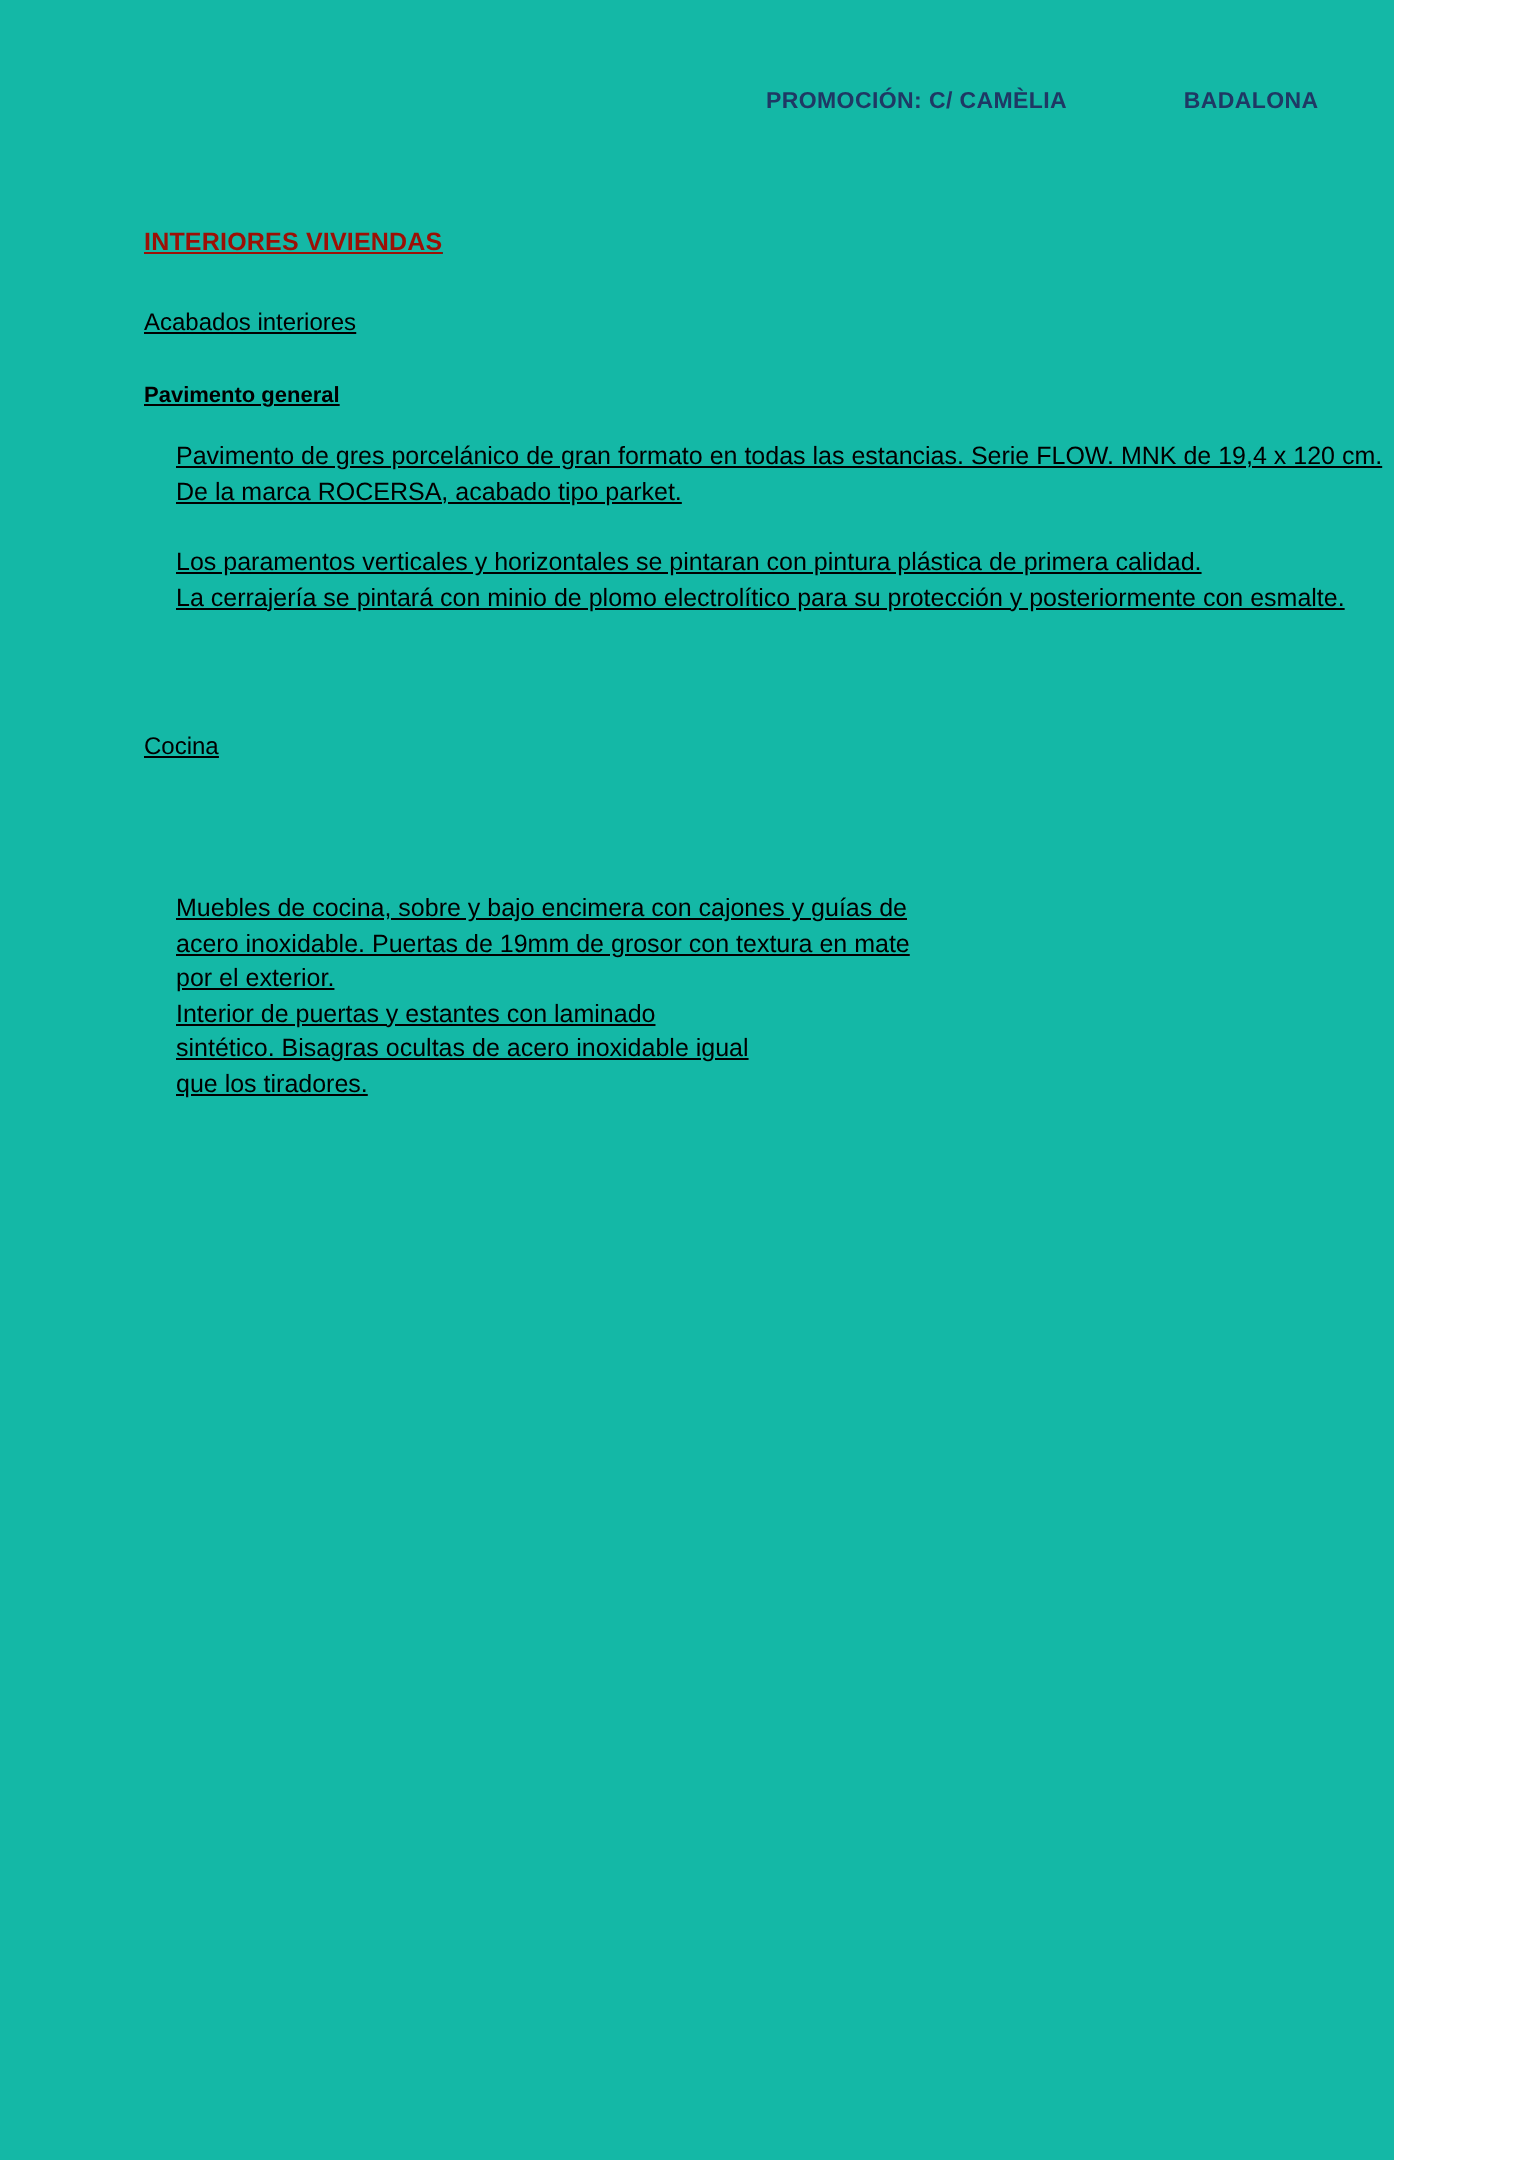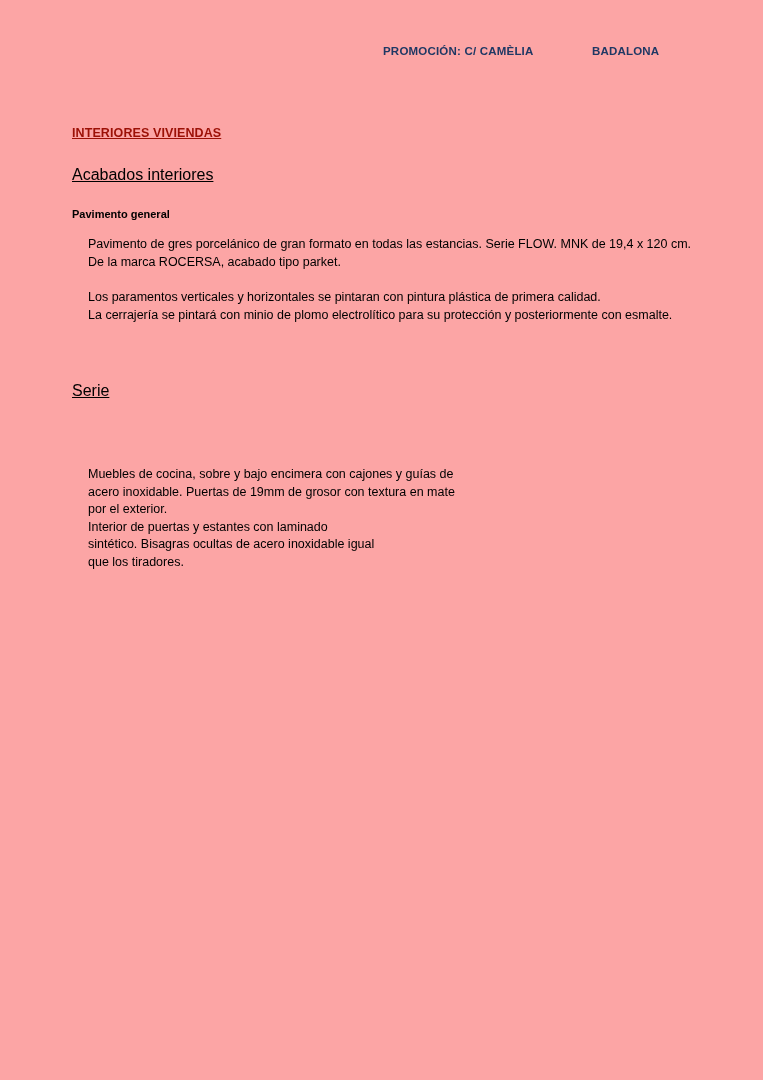--- a/index.html
+++ b/index.html
@@ -10,55 +10,56 @@
   body {
     width: 763px;
     height: 1080px;
     font-family: "Liberation Sans", sans-serif;
     color: #000000;
     position: relative;
     overflow: hidden;
   }
   .page {
     position: relative;
-    width: 763px;
+    width: 697px;
     height: 1080px;
-    background: #fca5a5;
+    background: #14b8a6;
     box-sizing: border-box;
   }
   .header-line {
     position: absolute;
     top: 45px;
     left: 383px;
     font-size: 11.5px;
     font-weight: bold;
     color: #1F3864;
     letter-spacing: 0.2px;
     white-space: nowrap;
   }
   .header-line .gap {
     display: inline-block;
     width: 52px;
   }
   .content {
     position: absolute;
-    top: 126px;
+    top: 114px;
     left: 72px;
     width: 620px;
+    text-decoration: underline;
   }
   .section-title {
     color: #9C1006;
     font-weight: bold;
     font-size: 12.5px;
     text-decoration: underline;
     margin: 0 0 26px 0;
     letter-spacing: 0.1px;
   }
   .sub-title {
-    font-size: 16px;
+    font-size: 12px;
     text-decoration: underline;
     margin: 0 0 24px 0;
     color: #000;
   }
   .sub-title.spaced-top {
     margin-top: 0;
   }
   .block {
     margin-bottom: 18px;
   }
@@ -113,21 +114,21 @@
     </div>
 
 
     <div class="block wide">
       <p class="block-body">Los paramentos verticales y horizontales se pintaran con pintura plástica de primera calidad.
 La cerrajería se pintará con minio de plomo electrolítico para su protección y posteriormente con esmalte.</p>
     </div>
 
     <div class="spacer-lg"></div>
 
-    <p class="sub-title spaced-top">Serie</p>
+    <p class="sub-title spaced-top">Cocina</p>
 
     <div class="spacer-md"></div>
 
     <div class="block narrow">
       <p class="block-body">Muebles de cocina, sobre y bajo encimera con cajones y guías de
 acero inoxidable. Puertas de 19mm de grosor con textura en mate
 por el exterior.
 Interior de puertas y estantes con laminado
 sintético. Bisagras ocultas de acero inoxidable igual
 que los tiradores.</p>

